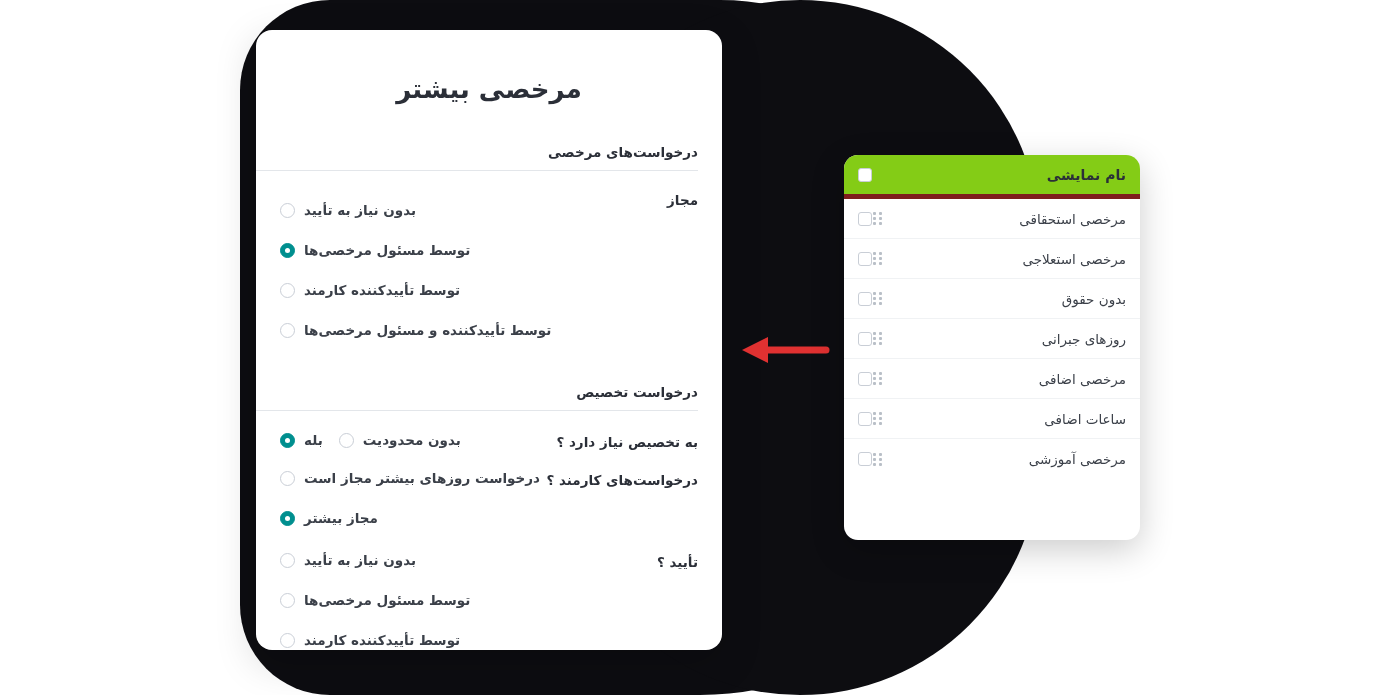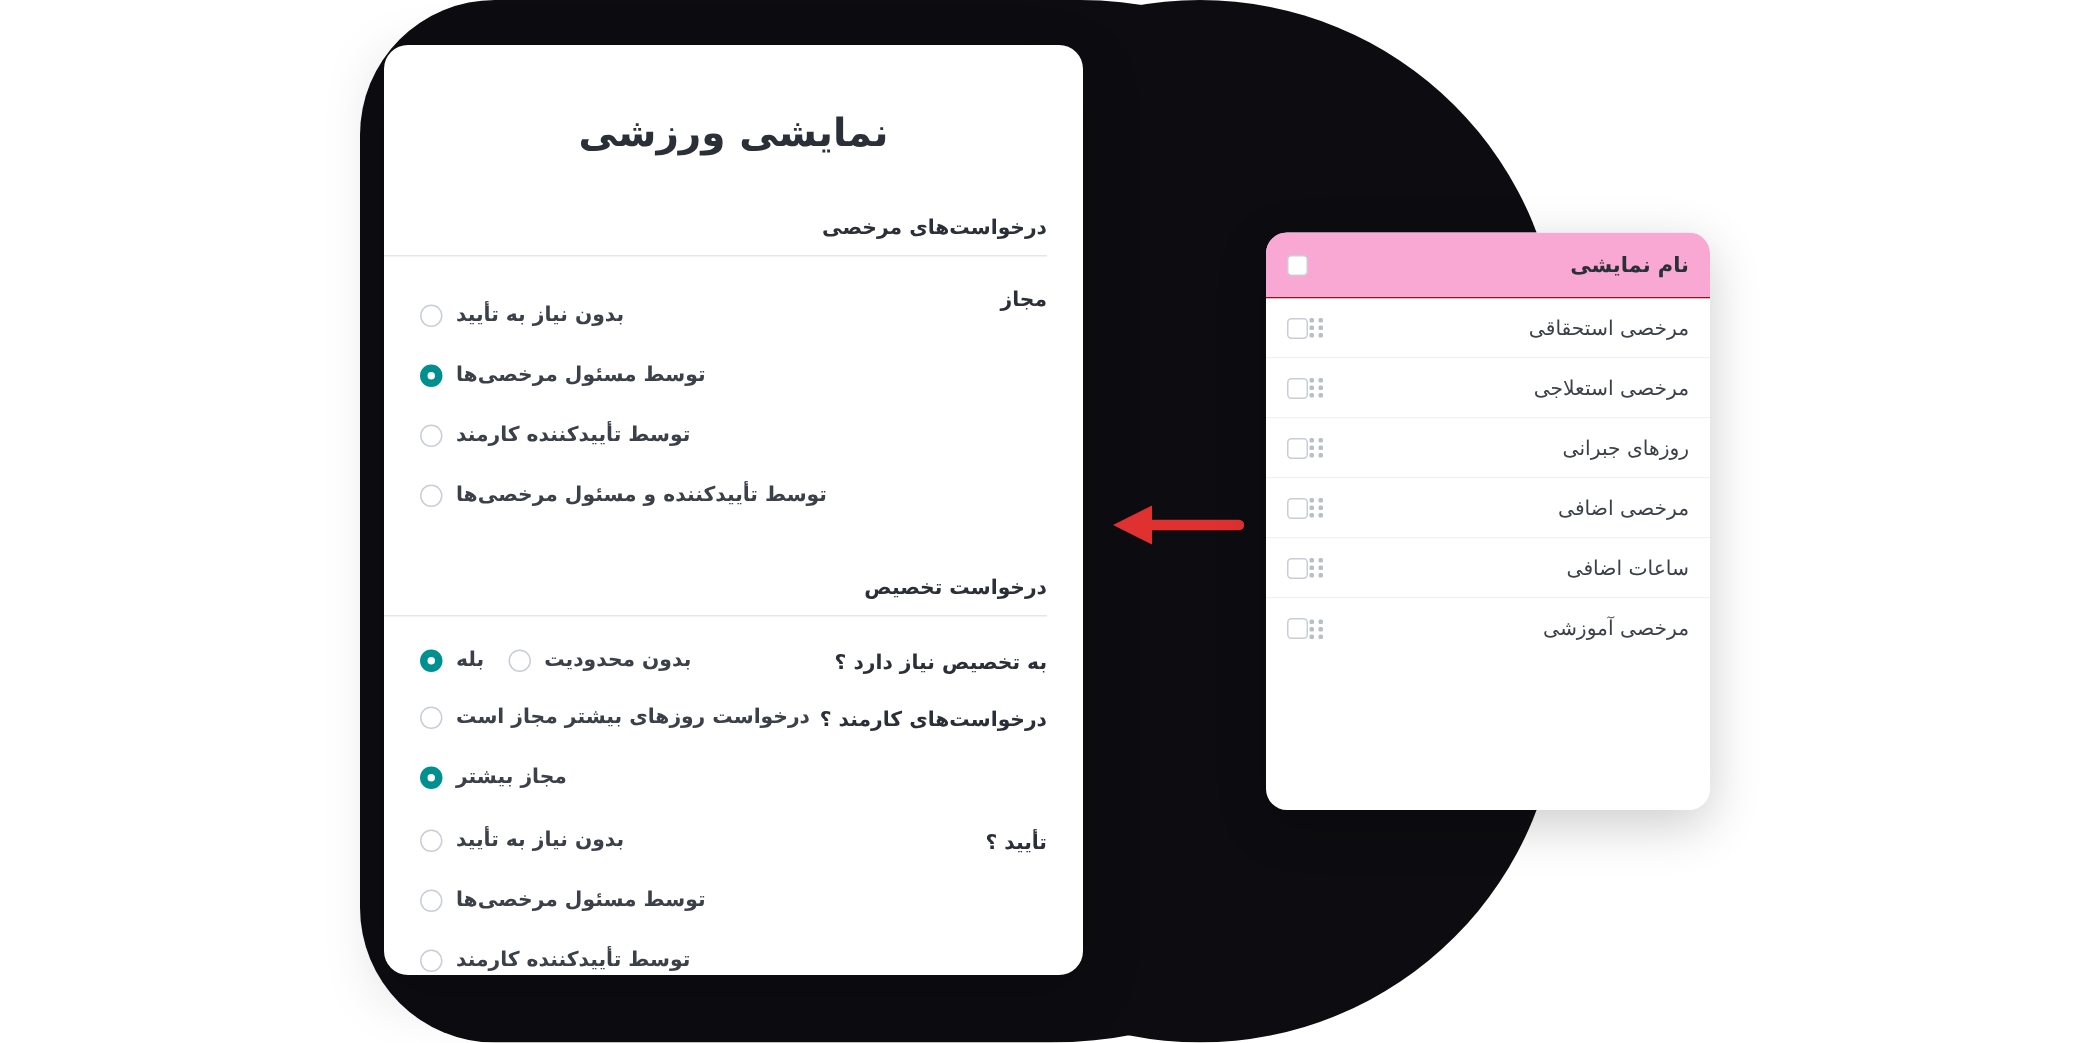--- a/index.html
+++ b/index.html
@@ -165,22 +165,22 @@
     border-radius: 14px;
     box-shadow: 0 10px 34px rgba(0,0,0,0.20);
     overflow: hidden;
   }
   .list-header {
     display: flex;
     flex-direction: row;
     align-items: center;
     height: 44px;
     padding: 0 14px;
-    background: #f9a8d4;
-    border-bottom: 1px solid #7f1d1d;
+    background: #84cc16;
+    border-bottom: 5px solid #7f1d1d;
     gap: 12px;
     justify-content: center;
   }
   .list-header .hdr-title {
     flex: 1;
     text-align: right;
     font-size: 14px;
     font-weight: 700;
     color: #2b2f38;
     padding-left: 4px;
@@ -239,21 +239,21 @@
 </head>
 <body>
 
 <div id="stage">
 
   <div class="backdrop-blob"></div>
   <div class="backdrop-blob-2"></div>
 
   <div class="main-card">
 
-    <div class="main-title">نمایشی ورزشی</div>
+    <div class="main-title">مرخصی بیشتر</div>
 
     <div class="section-head">
       <span class="label">درخواست‌های مرخصی</span>
       <span class="rule"></span>
     </div>
 
     <div class="field-row" style="margin-top:24px;">
       <div class="field-label">مجاز</div>
       <div class="field-options">
         <div class="opt-row">
@@ -363,20 +363,32 @@
           <i></i>
           <i></i>
           <i></i>
           <i></i>
           <i></i>
           <i></i>
         </span>
       <span class="checkbox"></span>
     </div>
     <div class="list-row">
+      <span class="row-label">بدون حقوق</span>
+      <span class="drag-dots">
+          <i></i>
+          <i></i>
+          <i></i>
+          <i></i>
+          <i></i>
+          <i></i>
+        </span>
+      <span class="checkbox"></span>
+    </div>
+    <div class="list-row">
       <span class="row-label">روزهای جبرانی</span>
       <span class="drag-dots">
           <i></i>
           <i></i>
           <i></i>
           <i></i>
           <i></i>
           <i></i>
         </span>
       <span class="checkbox"></span>

